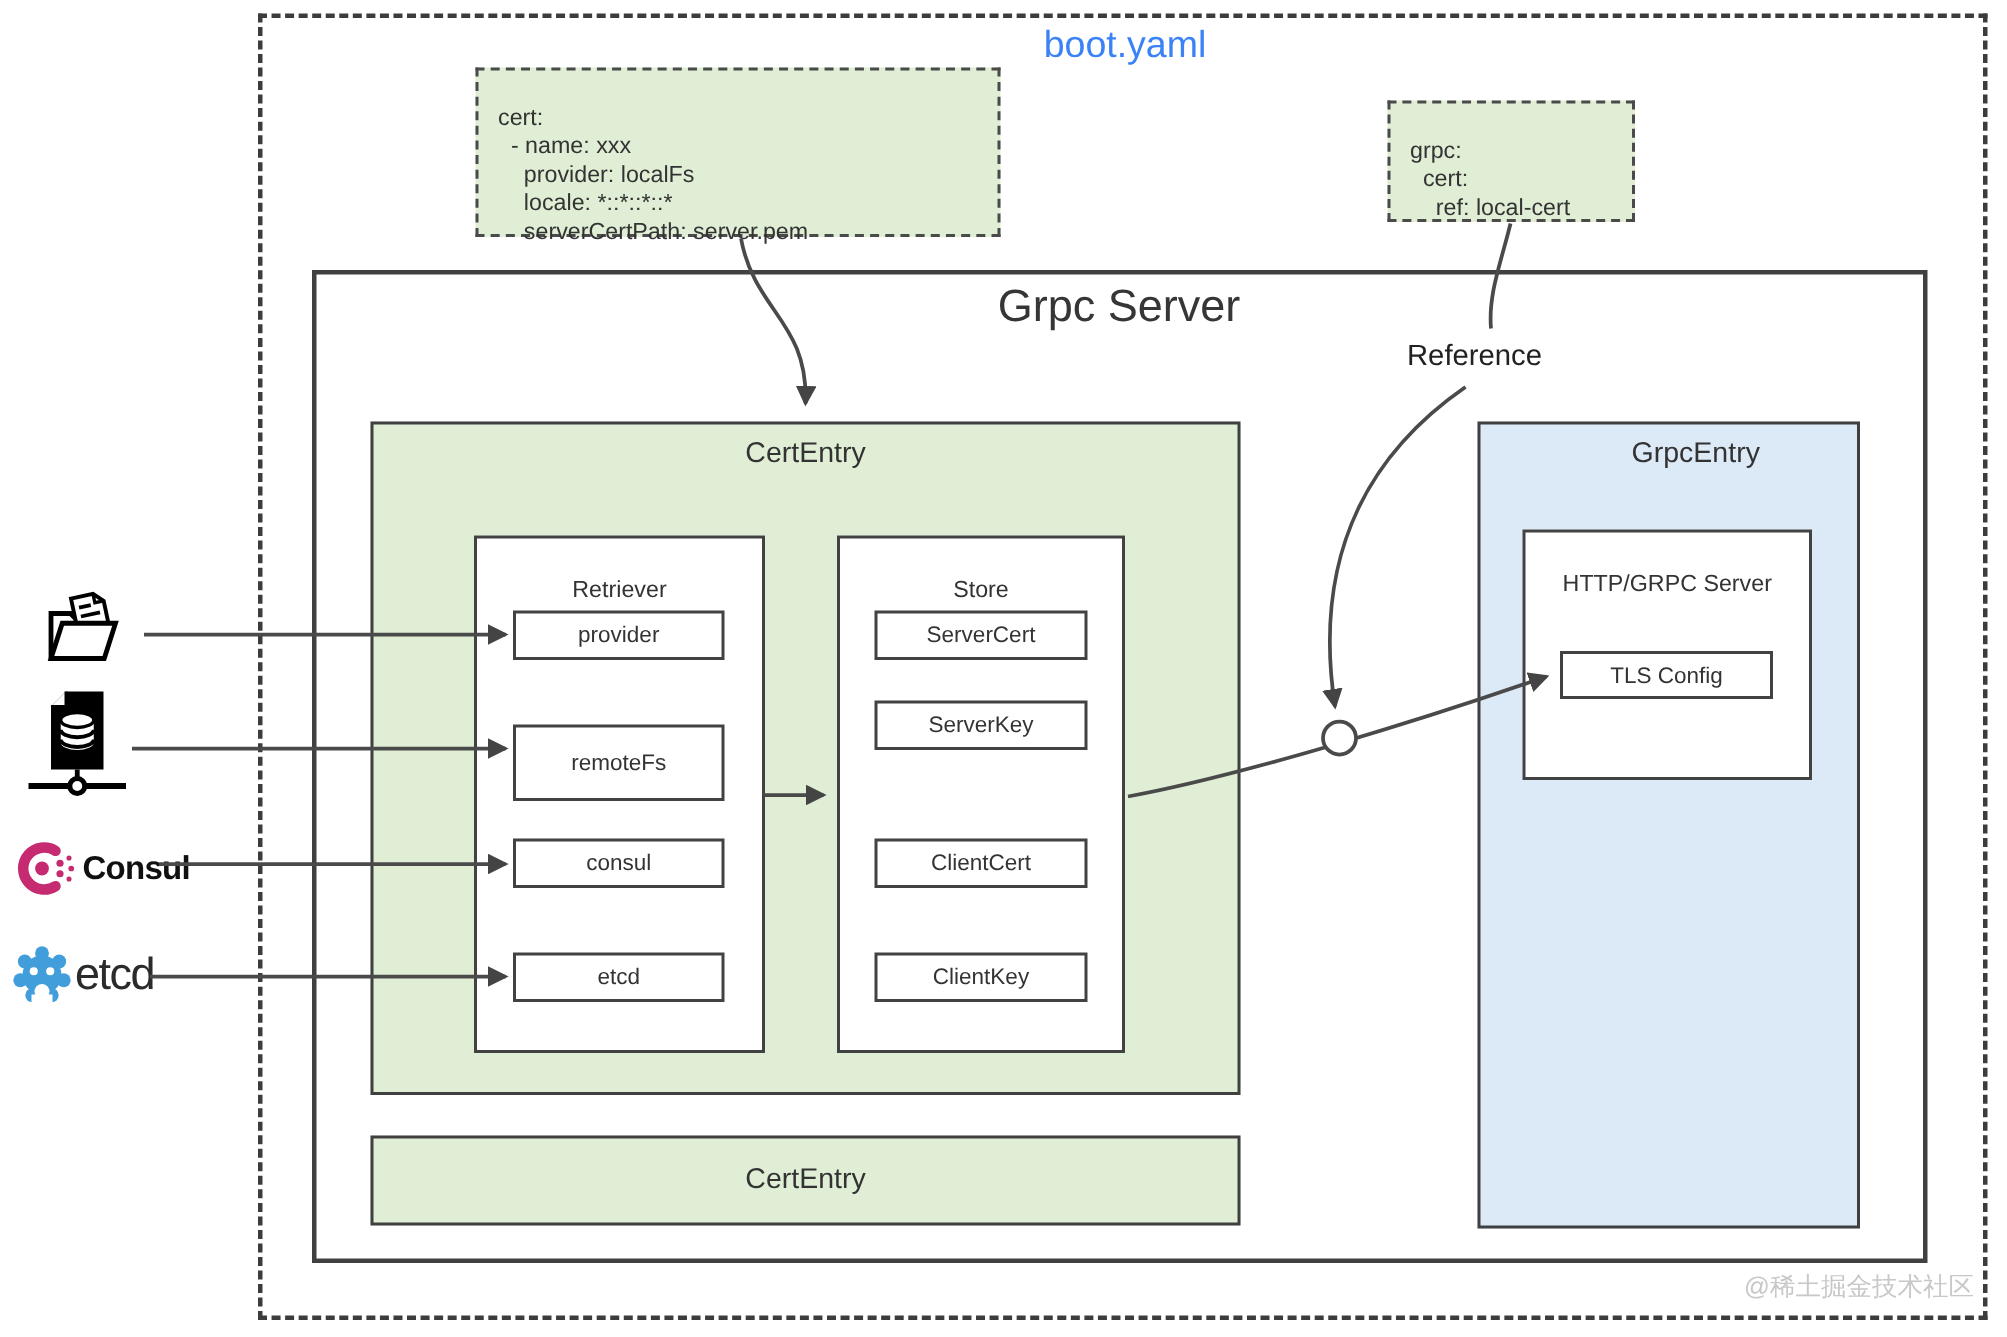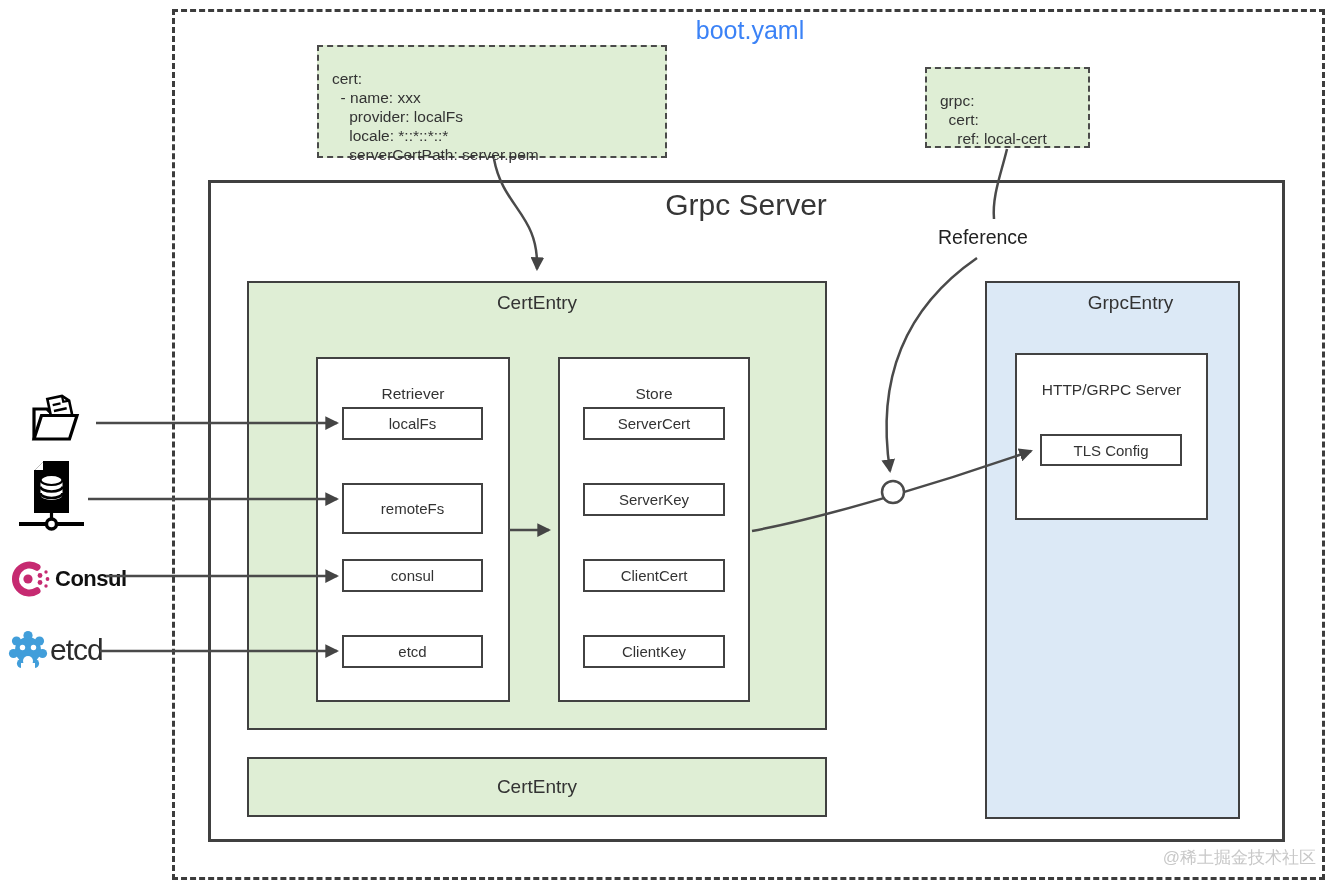--- a/index.html
+++ b/index.html
@@ -73,30 +73,30 @@
 
   <div class="abs ref-label" style="left:938px;top:226px;">Reference</div>
 
   <div class="abs green-panel" style="left:247px;top:281px;width:580px;height:449px;">
     <div class="panel-title">CertEntry</div>
   </div>
 
   <div class="abs white-inner" style="left:316px;top:357px;width:194px;height:345px;">
     <div class="inner-title">Retriever</div>
   </div>
-  <div class="abs item-box" style="left:342px;top:407px;width:141px;height:33px;">localFs</div>
+  <div class="abs item-box" style="left:342px;top:407px;width:141px;height:33px;">provider</div>
   <div class="abs item-box" style="left:342px;top:483px;width:141px;height:51px;">remoteFs</div>
   <div class="abs item-box" style="left:342px;top:559px;width:141px;height:33px;">consul</div>
   <div class="abs item-box" style="left:342px;top:635px;width:141px;height:33px;">etcd</div>
 
   <div class="abs white-inner" style="left:558px;top:357px;width:192px;height:345px;">
     <div class="inner-title">Store</div>
   </div>
   <div class="abs item-box" style="left:583px;top:407px;width:142px;height:33px;">ServerCert</div>
-  <div class="abs item-box" style="left:583px;top:483px;width:142px;height:33px;">ServerKey</div>
+  <div class="abs item-box" style="left:583px;top:467px;width:142px;height:33px;">ServerKey</div>
   <div class="abs item-box" style="left:583px;top:559px;width:142px;height:33px;">ClientCert</div>
   <div class="abs item-box" style="left:583px;top:635px;width:142px;height:33px;">ClientKey</div>
 
   <div class="abs blue-panel" style="left:985px;top:281px;width:255px;height:538px;">
     <div class="panel-title">GrpcEntry</div>
   </div>
   <div class="abs white-inner" style="left:1015px;top:353px;width:193px;height:167px;">
     <div class="inner-title">HTTP/GRPC Server</div>
   </div>
   <div class="abs item-box" style="left:1040px;top:434px;width:142px;height:32px;">TLS Config</div>

